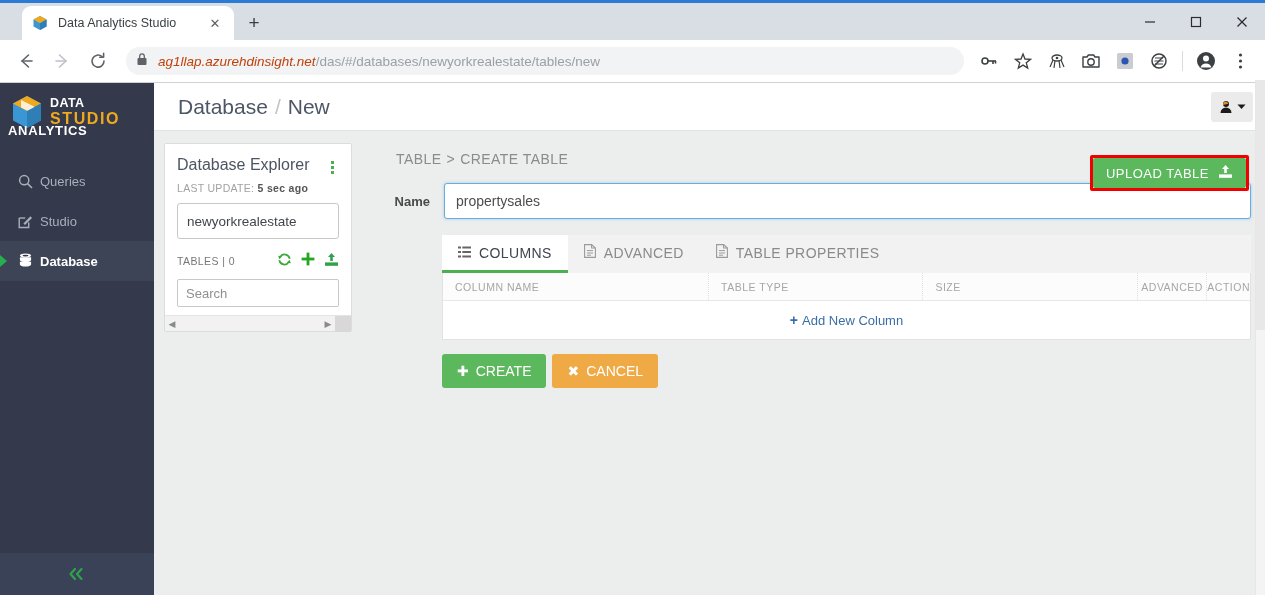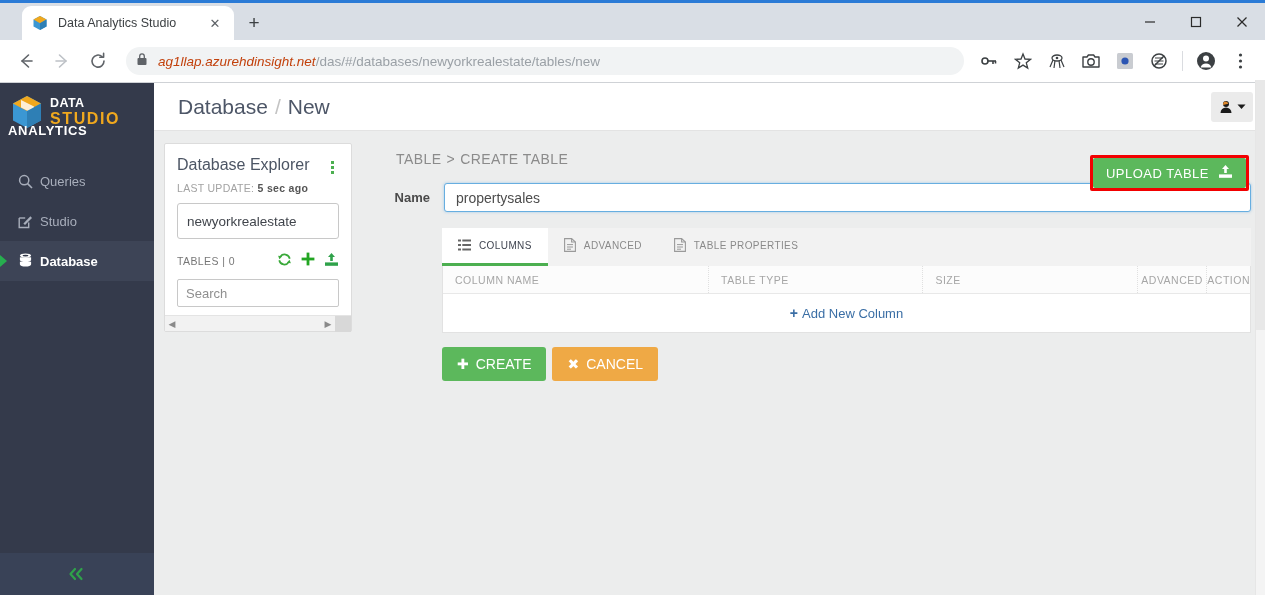--- a/index.html
+++ b/index.html
@@ -169,31 +169,31 @@
     height: 30px; padding: 0 13px; display: flex; align-items: center; gap: 9px;
     border: none; border-radius: 2px; cursor: pointer;
   }
 
   .name-row { display: flex; align-items: center; margin-top: 16px; }
   .name-label {
     width: 90px; text-align: right; padding-right: 14px;
     font-size: 13px; font-weight: bold; color: #4a4a4a;
   }
   .name-input {
-    flex: 1; height: 29px; background: #fff; border: 1px solid #67aee0;
+    flex: 1; height: 36px; background: #fff; border: 1px solid #67aee0;
     box-shadow: 0 0 3px rgba(100,170,225,.55);
     border-radius: 3px; padding: 0 11px;
     font-size: 14px; color: #4d4d4d; font-family: "Liberation Sans", sans-serif;
     outline: none;
   }
 
   .tabs-row { display: flex; margin: 16px 0 0 88px; }
   .ui-tab {
     height: 38px; padding: 0 16px; display: flex; align-items: center; gap: 8px;
-    font-size: 10px; color: #8a8a8a; letter-spacing: .4px;
+    font-size: 14px; color: #8a8a8a; letter-spacing: .4px;
     background: #f2f2f2; border-bottom: 3px solid transparent;
   }
   .ui-tab.active {
     background: #fff; color: #3f4450; border-bottom: 3px solid #4caf50;
   }
   .tabs-fill { flex: 1; background: #f2f2f2; border-bottom: 3px solid transparent; }
 
   .grid { margin-left: 88px; background: #fff; border: 1px solid #e2e2e2; border-top: none; }
   .grid-head { display: flex; height: 28px; border-bottom: 1px solid #e8e8e8; background:#fcfcfc; }
   .gh {

